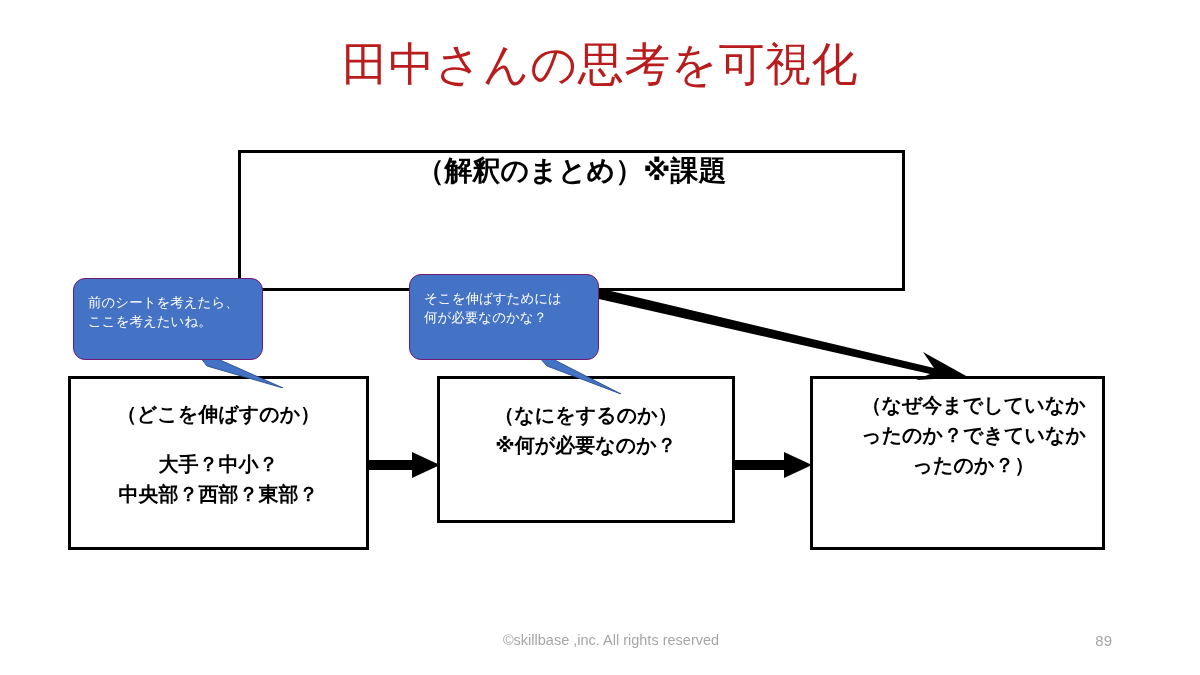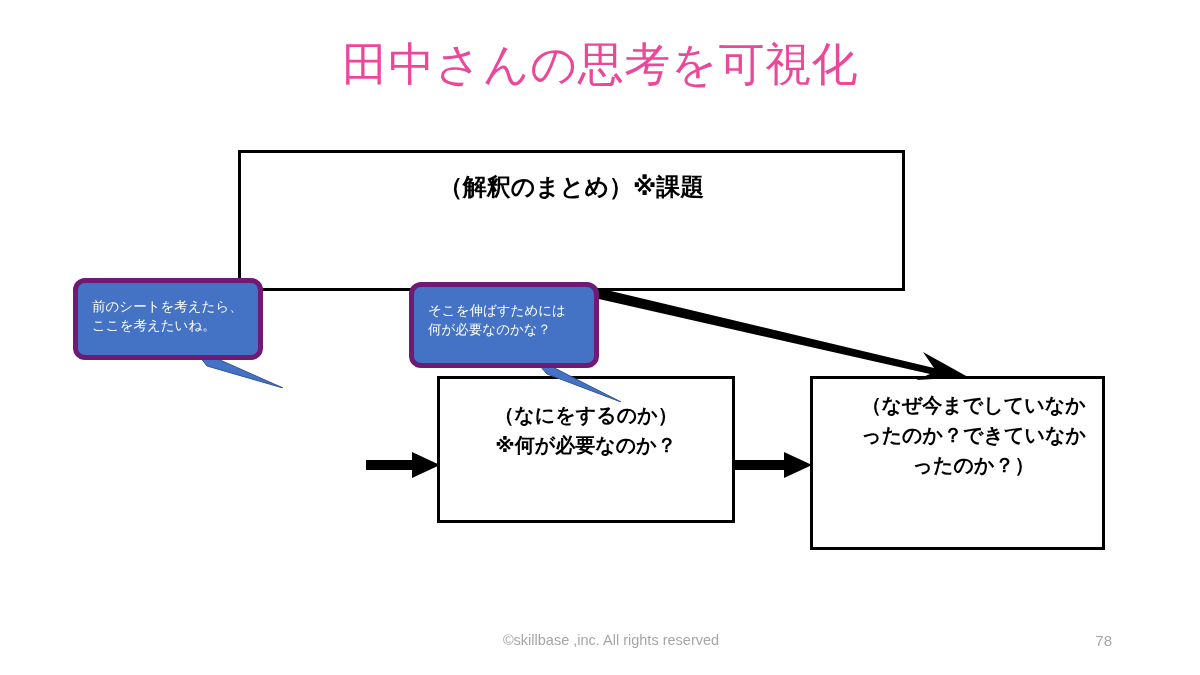--- a/index.html
+++ b/index.html
@@ -20,21 +20,21 @@
 
   
   #slide-title {
     position: absolute;
     left: 0;
     top: 34px;
     width: 1200px;
     text-align: center;
     font-size: 46px;
     line-height: 60px;
-    color: #ec4899;
+    color: #b91c1c;
     font-weight: 400;
     letter-spacing: 0.5px;
     white-space: nowrap;
   }
 
   
   .proc-box {
     position: absolute;
     box-sizing: border-box;
     background: #ffffff;
@@ -50,22 +50,22 @@
   }
 
   
   #box-summary {
     left: 238px;
     top: 150px;
     width: 667px;
     height: 141px;
   }
   #box-summary .box-text {
-    top: 20px;
-    font-size: 24px;
+    top: 4px;
+    font-size: 28px;
     line-height: 28px;
   }
 
   
   #box-where {
     left: 68px;
     top: 376px;
     width: 301px;
     height: 174px;
   }
@@ -125,38 +125,38 @@
   
   .callout {
     position: absolute;
   }
   .callout .bubble {
     position: absolute;
     left: 0;
     top: 0;
     box-sizing: border-box;
     background: #4472C4;
-    border: 5px solid #701a75;
+    border: 1px solid #701a75;
     border-radius: 12px;
     color: #ffffff;
     font-size: 13.5px;
     line-height: 19px;
     padding: 14px 12px 14px 14px;
     white-space: pre-line;
   }
   .callout .tail {
     position: absolute;
     pointer-events: none;
   }
 
   #callout-prev-sheet { left: 73px; top: 278px; width: 260px; height: 110px; }
   #callout-prev-sheet .bubble { width: 190px; height: 82px; }
   #callout-prev-sheet .tail { left: 0; top: 0; }
 
-  #callout-need { left: 409px; top: 274px; width: 265px; height: 120px; margin-top: 8px; }
+  #callout-need { left: 409px; top: 274px; width: 265px; height: 120px; }
   #callout-need .bubble { width: 190px; height: 86px; }
   #callout-need .tail { left: 0; top: 0; }
 
   
   #footer-copyright {
     position: absolute;
     left: 0;
     top: 632px;
     width: 1200px;
     text-align: center;
@@ -176,20 +176,25 @@
 <body>
 
 <div id="slide">
 
   <div id="slide-title">田中さんの思考を可視化</div>
 
   <div class="proc-box" id="box-summary">
     <div class="box-text">（解釈のまとめ）※課題</div>
   </div>
 
+  <div class="proc-box" id="box-where">
+    <div class="box-text headline">（どこを伸ばすのか）</div>
+    <div class="box-text detail" style="white-space: pre-line;">大手？中小？
+中央部？西部？東部？</div>
+  </div>
 
   <div class="proc-box" id="box-what">
     <div class="box-text" style="white-space: pre-line;">（なにをするのか）
 ※何が必要なのか？</div>
   </div>
 
   <div class="proc-box" id="box-why">
     <div class="box-text">（なぜ今までしていなかったのか？できていなかったのか？）</div>
   </div>
 
@@ -215,15 +220,15 @@
 
   <div class="callout" id="callout-need">
     <svg class="tail" viewBox="0 0 265 120" width="265" height="120">
       <path d="M122 74 L212 120 L138 92 Z" fill="#4472C4" stroke="#2F5496" stroke-width="1"></path>
     </svg>
     <div class="bubble">そこを伸ばすためには
 何が必要なのかな？</div>
   </div>
 
   <div id="footer-copyright">©skillbase ,inc. All rights reserved</div>
-  <div id="footer-page-number">78</div>
+  <div id="footer-page-number">89</div>
 
 </div>
 
 </body></html>

